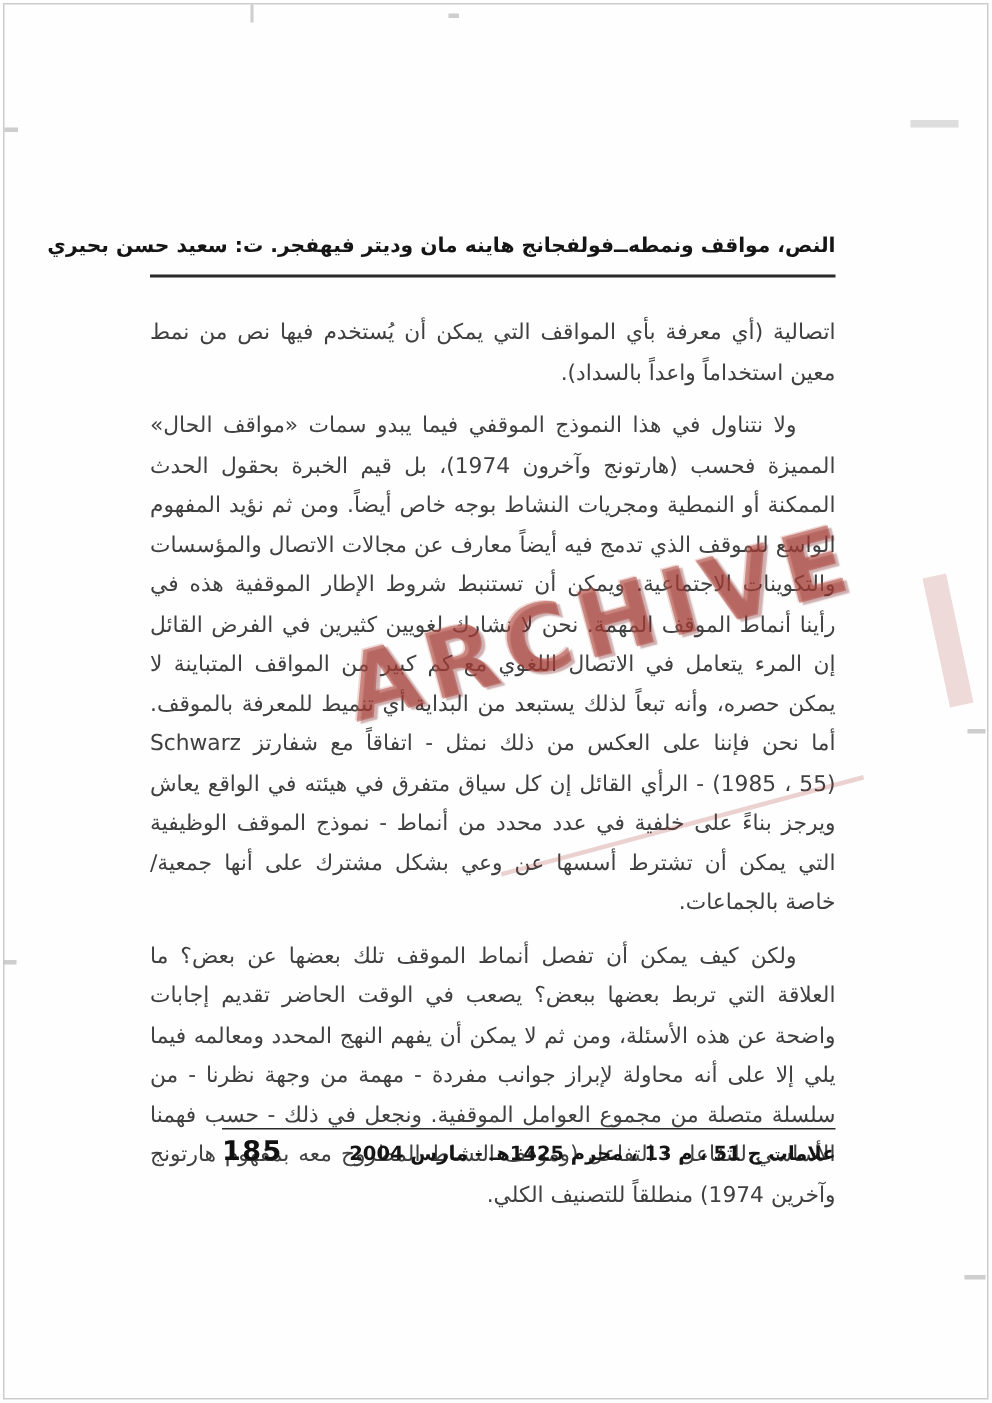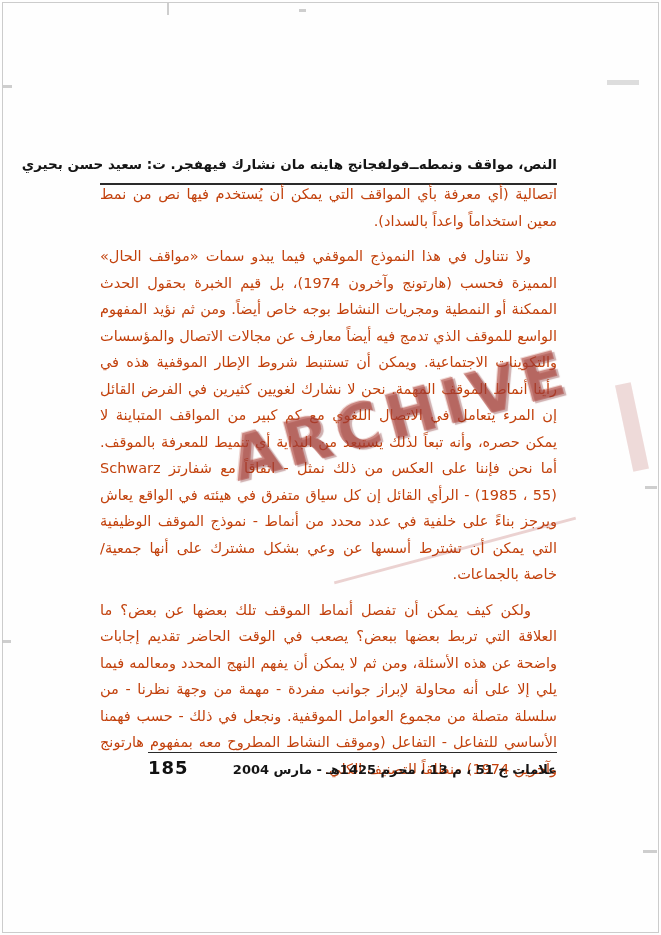--- a/index.html
+++ b/index.html
@@ -26,23 +26,23 @@
     display:flex;justify-content:space-between;align-items:baseline;
     font-size:13.5px;font-weight:bold;color:#151515;
     white-space:nowrap;
   }
   .header-rule{
     position:absolute;top:183px;left:100px;right:104px;
     height:0;border-top:2px solid #2a2a2a;
   }
   
   .body-text{
-    position:absolute;top:181px;left:100px;right:104px;
+    position:absolute;top:209px;left:100px;right:104px;
     direction:rtl;text-align:justify;
-    font-size:14.5px;line-height:26.5px;color:#c2410c;
+    font-size:14.5px;line-height:26.5px;color:#404040;
   }
   .body-text p{margin:0 0 9px 0;}
   .body-text p.indented{text-indent:26px;}
   
   .watermark{
     position:absolute;left:232px;top:424px;
     transform:rotate(-15deg);transform-origin:left center;
     font-size:62px;font-weight:bold;letter-spacing:6px;
     color:rgba(168,55,48,0.5);
     text-shadow:2px 2px 1px rgba(120,30,28,0.35), -1px -1px 0 rgba(205,125,112,0.3);
@@ -91,21 +91,21 @@
   <div class="scan-mark m2"></div>
   <div class="scan-mark m3"></div>
   <div class="scan-mark m4"></div>
   <div class="scan-mark m5"></div>
   <div class="scan-mark m6"></div>
   <div class="scan-mark m7"></div>
 
   <div class="page-header">
     <span>النص، مواقف ونمطه</span>
     <span>ــ</span>
-    <span>فولفجانج هاينه مان نشارك فيهفجر. ت: سعيد حسن بحيري</span>
+    <span>فولفجانج هاينه مان وديتر فيهفجر. ت: سعيد حسن بحيري</span>
   </div>
   <div class="header-rule"></div>
 
   <div class="body-text">
     <p>اتصالية (أي معرفة بأي المواقف التي يمكن أن يُستخدم فيها نص من نمط معين استخداماً واعداً بالسداد).</p>
     <p class="indented">ولا نتناول في هذا النموذج الموقفي فيما يبدو سمات «مواقف الحال» المميزة فحسب (هارتونج وآخرون 1974)، بل قيم الخبرة بحقول الحدث الممكنة أو النمطية ومجريات النشاط بوجه خاص أيضاً. ومن ثم نؤيد المفهوم الواسع للموقف الذي تدمج فيه أيضاً معارف عن مجالات الاتصال والمؤسسات والتكوينات الاجتماعية. ويمكن أن تستنبط شروط الإطار الموقفية هذه في رأينا أنماط الموقف المهمة. نحن لا نشارك لغويين كثيرين في الفرض القائل إن المرء يتعامل في الاتصال اللغوي مع كم كبير من المواقف المتباينة لا يمكن حصره، وأنه تبعاً لذلك يستبعد من البداية أي تنميط للمعرفة بالموقف. أما نحن فإننا على العكس من ذلك نمثل - اتفاقاً مع شفارتز Schwarz (1985 ، 55) - الرأي القائل إن كل سياق متفرق في هيئته في الواقع يعاش ويرجز بناءً على خلفية في عدد محدد من أنماط - نموذج الموقف الوظيفية التي يمكن أن تشترط أسسها عن وعي بشكل مشترك على أنها جمعية/ خاصة بالجماعات.</p>
     <p class="indented">ولكن كيف يمكن أن تفصل أنماط الموقف تلك بعضها عن بعض؟ ما العلاقة التي تربط بعضها ببعض؟ يصعب في الوقت الحاضر تقديم إجابات واضحة عن هذه الأسئلة، ومن ثم لا يمكن أن يفهم النهج المحدد ومعالمه فيما يلي إلا على أنه محاولة لإبراز جوانب مفردة - مهمة من وجهة نظرنا - من سلسلة متصلة من مجموع العوامل الموقفية. ونجعل في ذلك - حسب فهمنا الأساسي للتفاعل - التفاعل (وموقف النشاط المطروح معه بمفهوم هارتونج وآخرين 1974) منطلقاً للتصنيف الكلي.</p>
   </div>
 
   <div class="watermark">ARCHIVE</div>

